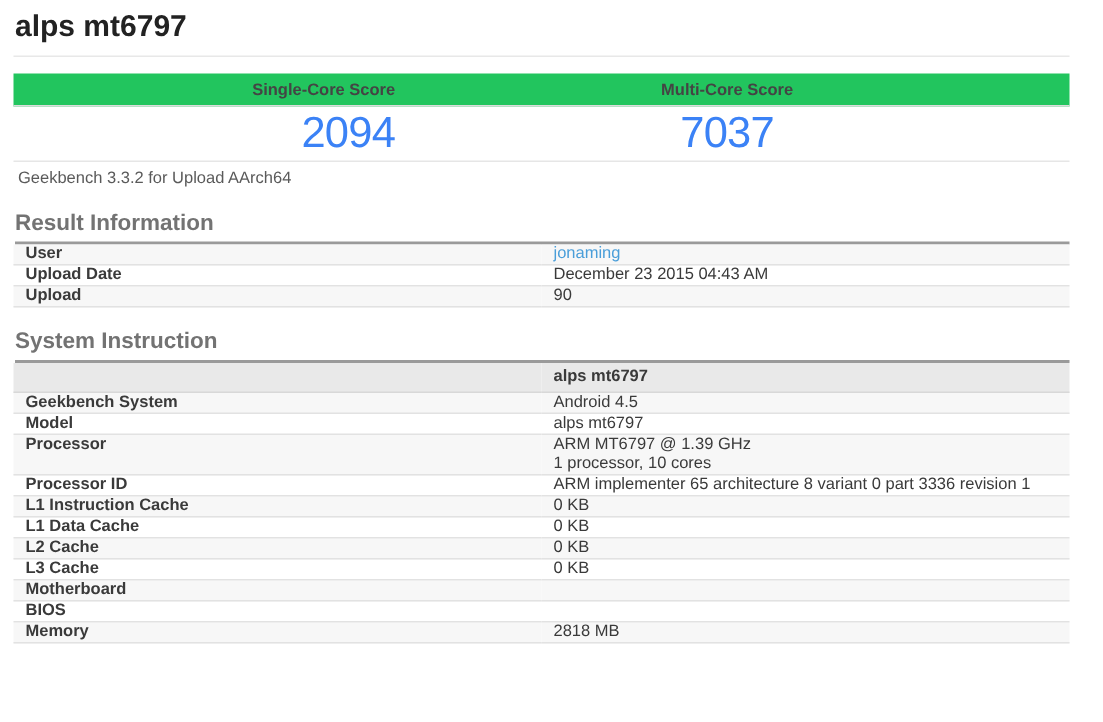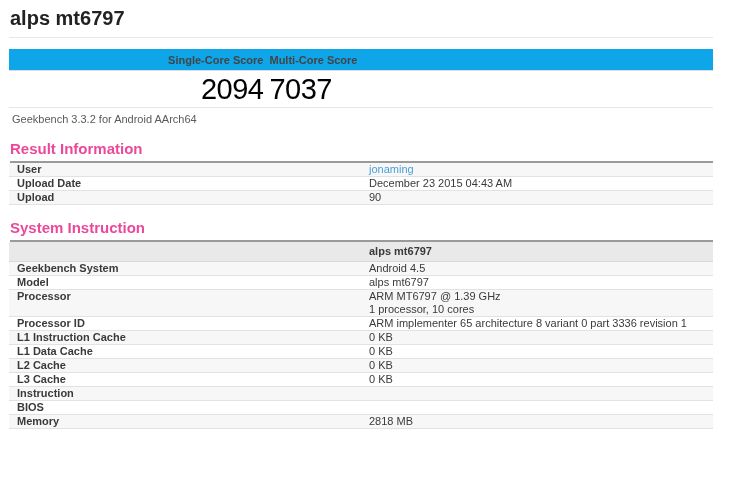--- a/index.html
+++ b/index.html
@@ -28,57 +28,57 @@
   .title-divider {
     margin-top: 7px;
     border: 0;
     border-top: 1px solid #e8e8e8;
     height: 0;
   }
   
   .score-header-bar {
     margin-top: 11px;
     height: 22px;
-    background: #0ea5e9;
+    background: #22c55e;
     border-bottom: 1px solid #dcdcdc;
     display: flex;
     align-items: center;
   }
   .score-col1 { width: 37%; text-align: right; padding-right: 6px; }
-  .score-col2 { flex: 1; text-align: left; padding-right: 13px; }
+  .score-col2 { flex: 1; text-align: center; padding-right: 13px; }
   .score-label {
     font-size: 11px;
     font-weight: bold;
     color: #444;
   }
   .score-values-row {
     height: 37px;
     display: flex;
     align-items: center;
     border-bottom: 1px solid #e6e6e6;
   }
   .score-number {
     font-size: 29px;
     line-height: 34px;
-    color: #000000;
+    color: #3b82f6;
     letter-spacing: -0.5px;
   }
   .version-line {
     margin: 5px 0 0 3px;
     font-size: 11px;
     line-height: 13px;
     color: #5a5a5a;
   }
   
   .section-heading {
     margin: 15px 0 0 1px;
     font-size: 15px;
     line-height: 16px;
     font-weight: bold;
-    color: #ec4899;
+    color: #737373;
     padding-bottom: 4px;
     border-bottom: 2px solid #9a9a9a;
   }
   table.info-table {
     width: 100%;
     border-collapse: collapse;
     font-size: 11px;
     color: #3a3a3a;
     table-layout: fixed;
   }
@@ -120,21 +120,21 @@
   <div class="score-header-bar">
     <div class="score-col1 score-label">Single-Core Score</div>
     <div class="score-col2 score-label">Multi-Core Score</div>
   </div>
 
   <div class="score-values-row">
     <div class="score-col1 score-number">2094</div>
     <div class="score-col2 score-number">7037</div>
   </div>
 
-  <div class="version-line">Geekbench 3.3.2 for Android AArch64</div>
+  <div class="version-line">Geekbench 3.3.2 for Upload AArch64</div>
 
   <h2 class="section-heading">Result Information</h2>
 
   <table class="info-table">
     <tbody>
       <tr>
         <th class="row-label">User</th>
         <td class="row-value">
           <a class="user-link" href="#">jonaming</a>
         </td>
@@ -189,21 +189,21 @@
       </tr>
       <tr>
         <th class="row-label">L2 Cache</th>
         <td class="row-value">0 KB</td>
       </tr>
       <tr>
         <th class="row-label">L3 Cache</th>
         <td class="row-value">0 KB</td>
       </tr>
       <tr>
-        <th class="row-label">Instruction</th>
+        <th class="row-label">Motherboard</th>
         <td class="row-value"></td>
       </tr>
       <tr>
         <th class="row-label">BIOS</th>
         <td class="row-value"></td>
       </tr>
       <tr>
         <th class="row-label">Memory</th>
         <td class="row-value">2818 MB</td>
       </tr>

